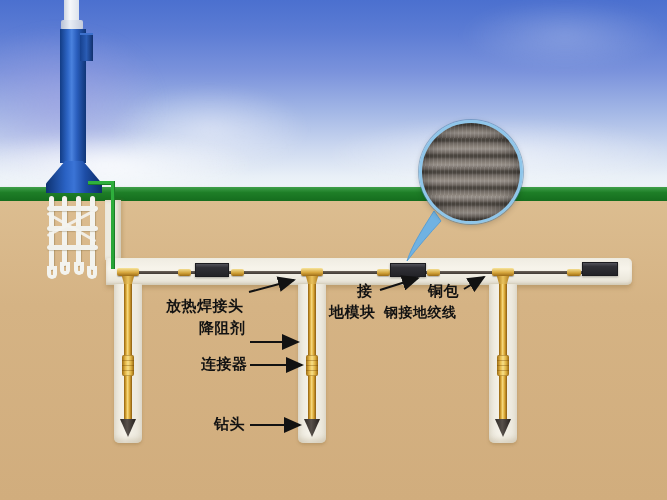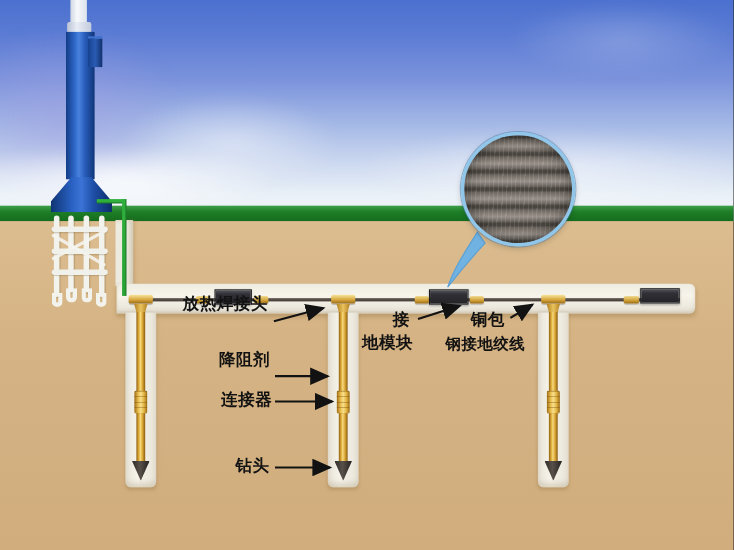--- a/index.html
+++ b/index.html
@@ -95,25 +95,25 @@
   
   .mag{position:absolute;left:419px;top:120px;width:104px;height:104px;border-radius:50%;
     border:3px solid #8fc6ea;box-sizing:border-box;
     background:
       repeating-linear-gradient(92deg,rgba(255,255,255,.10) 0 1px,rgba(0,0,0,0) 1px 4px),
       repeating-linear-gradient(180deg,#4a453f 0 2px,#6e6761 4px,#8d857d 8px,#97908a 10px,#6e6761 14px,#4a453f 16px);
     box-shadow:0 0 0 1px rgba(60,120,170,.45), inset 0 0 14px rgba(0,0,0,.45), 0 2px 6px rgba(0,0,0,.2);}
   
   .lbl{position:absolute;color:#121212;font-weight:700;font-size:15px;line-height:16px;
     letter-spacing:.5px;white-space:nowrap;}
-  .lbl-weld{left:166px;top:269px}
+  .lbl-weld{left:166px;top:298px}
   .lbl-jie{left:357px;top:283px}
   .lbl-dimokuai{left:329px;top:304px}
   .lbl-tongbao{left:428px;top:283px}
-  .lbl-gangjiao{left:405px;top:304px;font-size:14px}
+  .lbl-gangjiao{left:384px;top:304px;font-size:14px}
   .lbl-jiangzuji{left:199px;top:320px}
   .lbl-lianjieqi{left:201px;top:356px}
   .lbl-zuantou{left:214px;top:416px}
   
   .overlay{position:absolute;left:0;top:0;width:667px;height:500px;pointer-events:none;}
 </style>
 </head>
 <body>
 
 <div class="scene">

